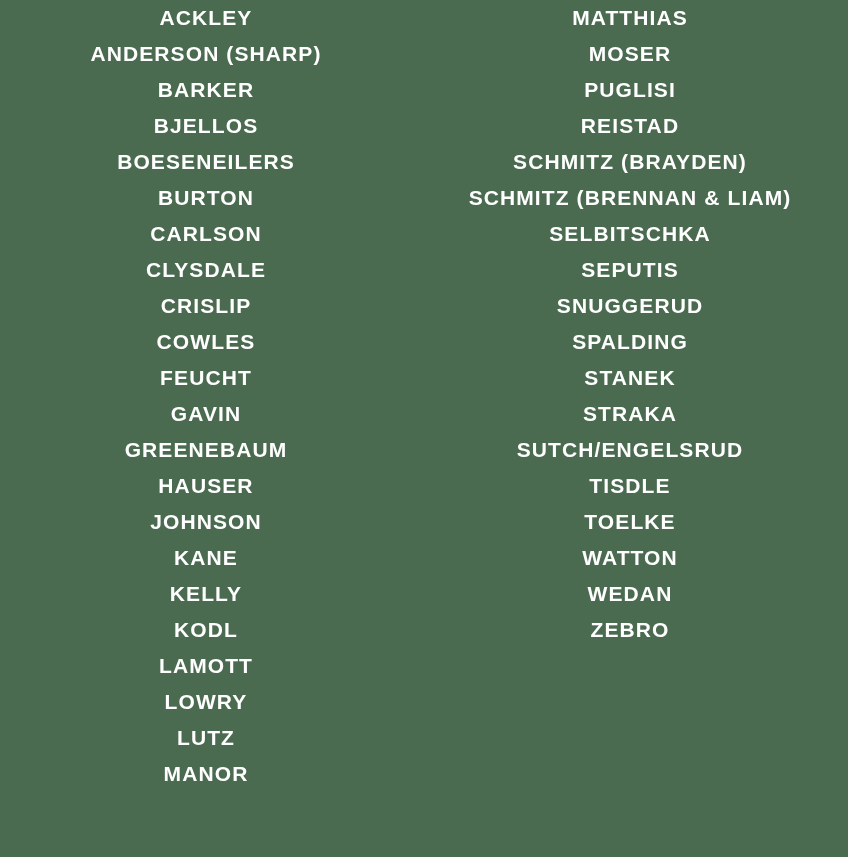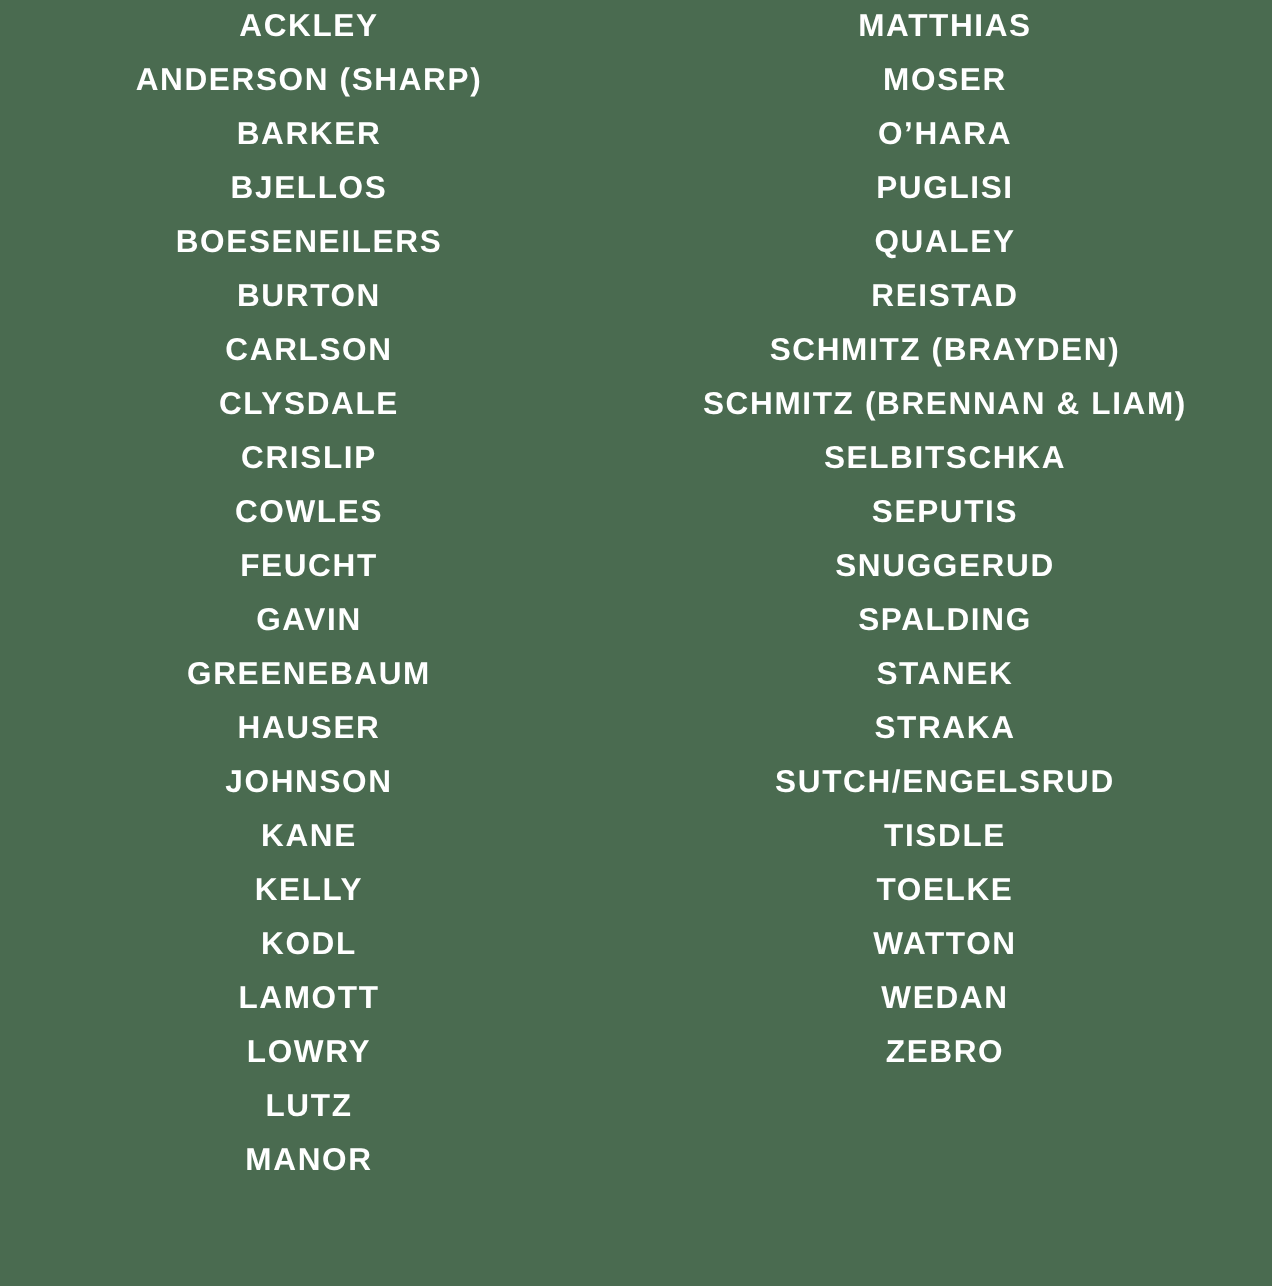--- a/index.html
+++ b/index.html
@@ -71,23 +71,21 @@
       <div class="name-entry">KELLY</div>
       <div class="name-entry">KODL</div>
       <div class="name-entry">LAMOTT</div>
       <div class="name-entry">LOWRY</div>
       <div class="name-entry">LUTZ</div>
       <div class="name-entry">MANOR</div>
     </div>
   <div class="column column-right">
       <div class="name-entry">MATTHIAS</div>
       <div class="name-entry">MOSER</div>
-      <div class="name-entry">O’HARA</div>
       <div class="name-entry">PUGLISI</div>
-      <div class="name-entry">QUALEY</div>
       <div class="name-entry">REISTAD</div>
       <div class="name-entry">SCHMITZ (BRAYDEN)</div>
       <div class="name-entry">SCHMITZ (BRENNAN &amp; LIAM)</div>
       <div class="name-entry">SELBITSCHKA</div>
       <div class="name-entry">SEPUTIS</div>
       <div class="name-entry">SNUGGERUD</div>
       <div class="name-entry">SPALDING</div>
       <div class="name-entry">STANEK</div>
       <div class="name-entry">STRAKA</div>
       <div class="name-entry">SUTCH/ENGELSRUD</div>

